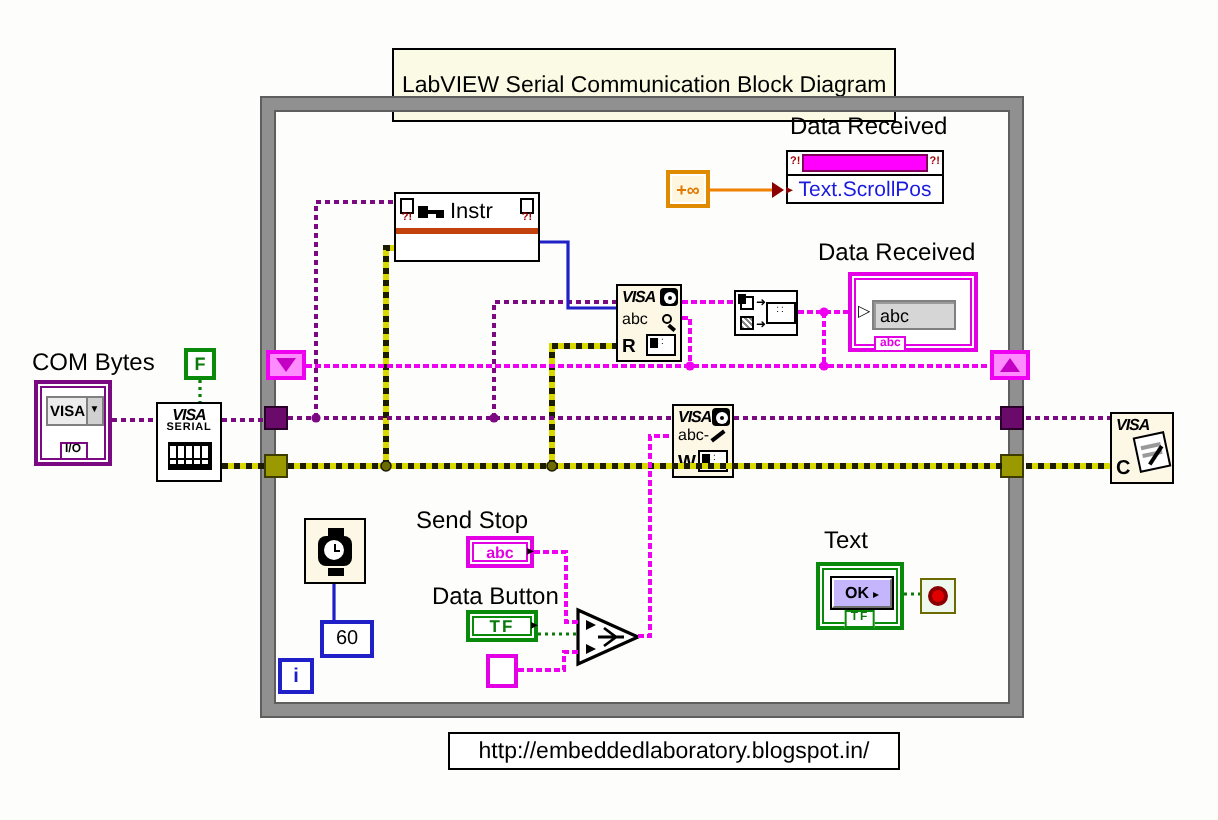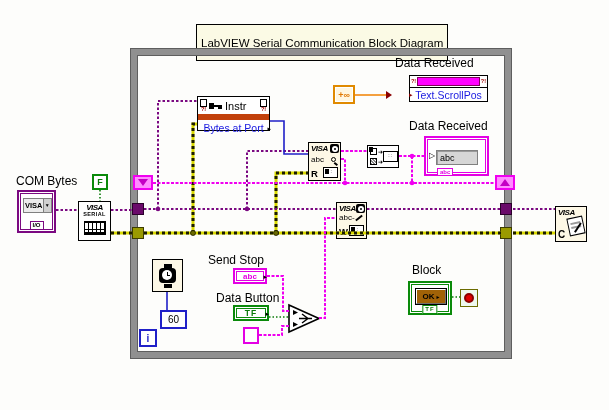--- a/index.html
+++ b/index.html
@@ -45,21 +45,21 @@
   .watch .bodyy{position:absolute;top:4px;left:0;width:17px;height:15px;background:#000;border-radius:4px;}
   .watch .face{position:absolute;top:6.5px;left:3.5px;width:10px;height:10px;background:#fff;border-radius:50%;}
   .watch .h1{position:absolute;left:8px;top:8px;width:1.5px;height:4px;background:#000;}
   .watch .h2{position:absolute;left:8.5px;top:11px;width:3px;height:1.5px;background:#000;}
   
   .dip{display:flex;flex-direction:column;gap:1px;background:#000;padding:2px;width:22px;height:14px;box-sizing:border-box;}
   .dip .row{display:flex;gap:1.5px;justify-content:center;}
   .dip .bar{width:2.5px;height:6px;background:#fff;}
   .dip .dot{width:2.5px;height:2px;background:#fff;}
   
-  .bevel{background:#a16207;border-top:1px solid #fff;border-left:1px solid #fff;
+  .bevel{background:#c4b5fd;border-top:1px solid #fff;border-left:1px solid #fff;
          border-right:1px solid #707070;border-bottom:1px solid #707070;box-shadow:0 0 0 1px #000;}
   svg{display:block;}
   #wires{position:absolute;left:0;top:0;z-index:40;pointer-events:none;}
 </style>
 </head>
 <body>
 
 <div id="canvas">
 
   <div class="abs notebox" style="left:196px;top:24px;height:37px;min-width:252px;">LabVIEW Serial Communication Block Diagram</div>
@@ -104,40 +104,36 @@
           <div class="dot"></div>
           <div class="dot"></div>
           <div class="dot"></div>
           <div class="dot"></div>
           <div class="dot"></div>
         </div>
     </div>
   </div>
 
   <div class="abs node" style="left:197px;top:96px;width:73px;height:35px;">
-    <div style="height:17px;border-bottom:6px solid #c2410c;display:flex;align-items:center;padding:0 2px;">
+    <div style="height:17px;border-bottom:3px solid #c2410c;display:flex;align-items:center;padding:0 2px;">
       <span style="display:flex;flex-direction:column;align-items:center;">
         <span class="pagelet"></span>
         <span class="badge">?!</span>
       </span>
       <span class="keyline" style="margin-left:3px;"></span>
       <span style="font-size:11px;margin-left:3px;">Instr</span>
       <span style="display:flex;flex-direction:column;align-items:center;margin-left:auto;">
         <span class="pagelet"></span>
         <span class="badge">?!</span>
       </span>
     </div>
-    <div style="height:16px;position:relative;display:flex;align-items:center;justify-content:center;">
-      <span class="blue-txt" style="font-size:10.5px;white-space:nowrap;">Bytes at Port</span>
-      <span class="out-arrow">▸</span>
-    </div>
   </div>
 
   <div class="abs lbl" style="left:395px;top:56px;">Data Received</div>
-  <div class="abs node" style="left:393px;top:75px;width:79px;height:27px;margin-left:16px;">
+  <div class="abs node" style="left:393px;top:75px;width:79px;height:27px;">
     <div style="height:11px;display:flex;align-items:center;padding:0 1px;">
       <span class="badge">?!</span>
       <span style="flex:1;height:7px;background:#ff00ff;border:1px solid #80005a;margin:0 1px;"></span>
       <span class="badge">?!</span>
     </div>
     <div style="height:14px;position:relative;display:flex;align-items:center;justify-content:center;border-top:1px solid #000;">
       <span style="position:absolute;left:-1px;color:#8b0000;font-size:7px;">▸</span>
       <span class="blue-txt" style="font-size:10.5px;white-space:nowrap;">Text.ScrollPos</span>
     </div>
   </div>
@@ -237,34 +233,35 @@
 
   <div class="abs" style="left:243px;top:327px;width:16px;height:17px;border:2px solid #e400e4;background:#fff;"></div>
 
   <svg class="abs" style="left:288px;top:303px;" width="36" height="32">
     <polygon points="1,2 31,15.5 1,29" fill="#fff" stroke="#000" stroke-width="1.6"></polygon>
     <polygon points="5,7 10,9.5 5,12" fill="#000"></polygon>
     <polygon points="5,19 10,21.5 5,24" fill="#000"></polygon>
     <path d="M11,15.5 H24 M14,11 L20,15.5 L14,20" fill="none" stroke="#000" stroke-width="1.4"></path>
   </svg>
 
-  <div class="abs lbl" style="left:412px;top:263px;">Block</div>
+  <div class="abs lbl" style="left:412px;top:263px;">Text</div>
   <div class="abs" style="left:408px;top:281px;width:44px;height:34px;border:2px solid #0a8a0a;background:#fff;">
     <div class="dbl" style="color:#0a8a0a;"></div>
     <div class="abs bevel" style="left:6px;top:6px;width:30px;height:15px;display:flex;align-items:center;justify-content:center;gap:2px;">
       <span style="font-size:8px;font-weight:bold;">OK</span>
       <span style="font-size:6px;">▸</span>
     </div>
     <div class="abs" style="left:50%;transform:translateX(-50%);bottom:-1px;border:1px solid #0a8a0a;background:#fff;color:#0a7a0a;font-size:6px;font-weight:bold;line-height:7px;padding:0 2px;letter-spacing:1px;">TF</div>
   </div>
 
   <div class="abs" style="left:460px;top:289px;width:18px;height:18px;border:1.5px solid #6b6b00;background:#eef8ee;display:flex;align-items:center;justify-content:center;">
     <span style="width:10px;height:10px;border-radius:50%;background:#e00000;border:2px solid #8a0000;box-sizing:border-box;"></span>
   </div>
 
+  <div class="abs notebox whitebox" style="left:224px;top:366px;height:19px;min-width:226px;background:#fff;">http://embeddedlaboratory.blogspot.in/</div>
 
   <svg id="wires" width="609" height="410">
 
     <g stroke="#d9d900" stroke-width="3" fill="none">
       <path d="M111 233 H132"></path>
         <path d="M144 233 H501"></path>
         <path d="M513 233 H555"></path>
       <path d="M193 233 V124 H197"></path>
         <path d="M276 233 V173 H308"></path>
     </g>

